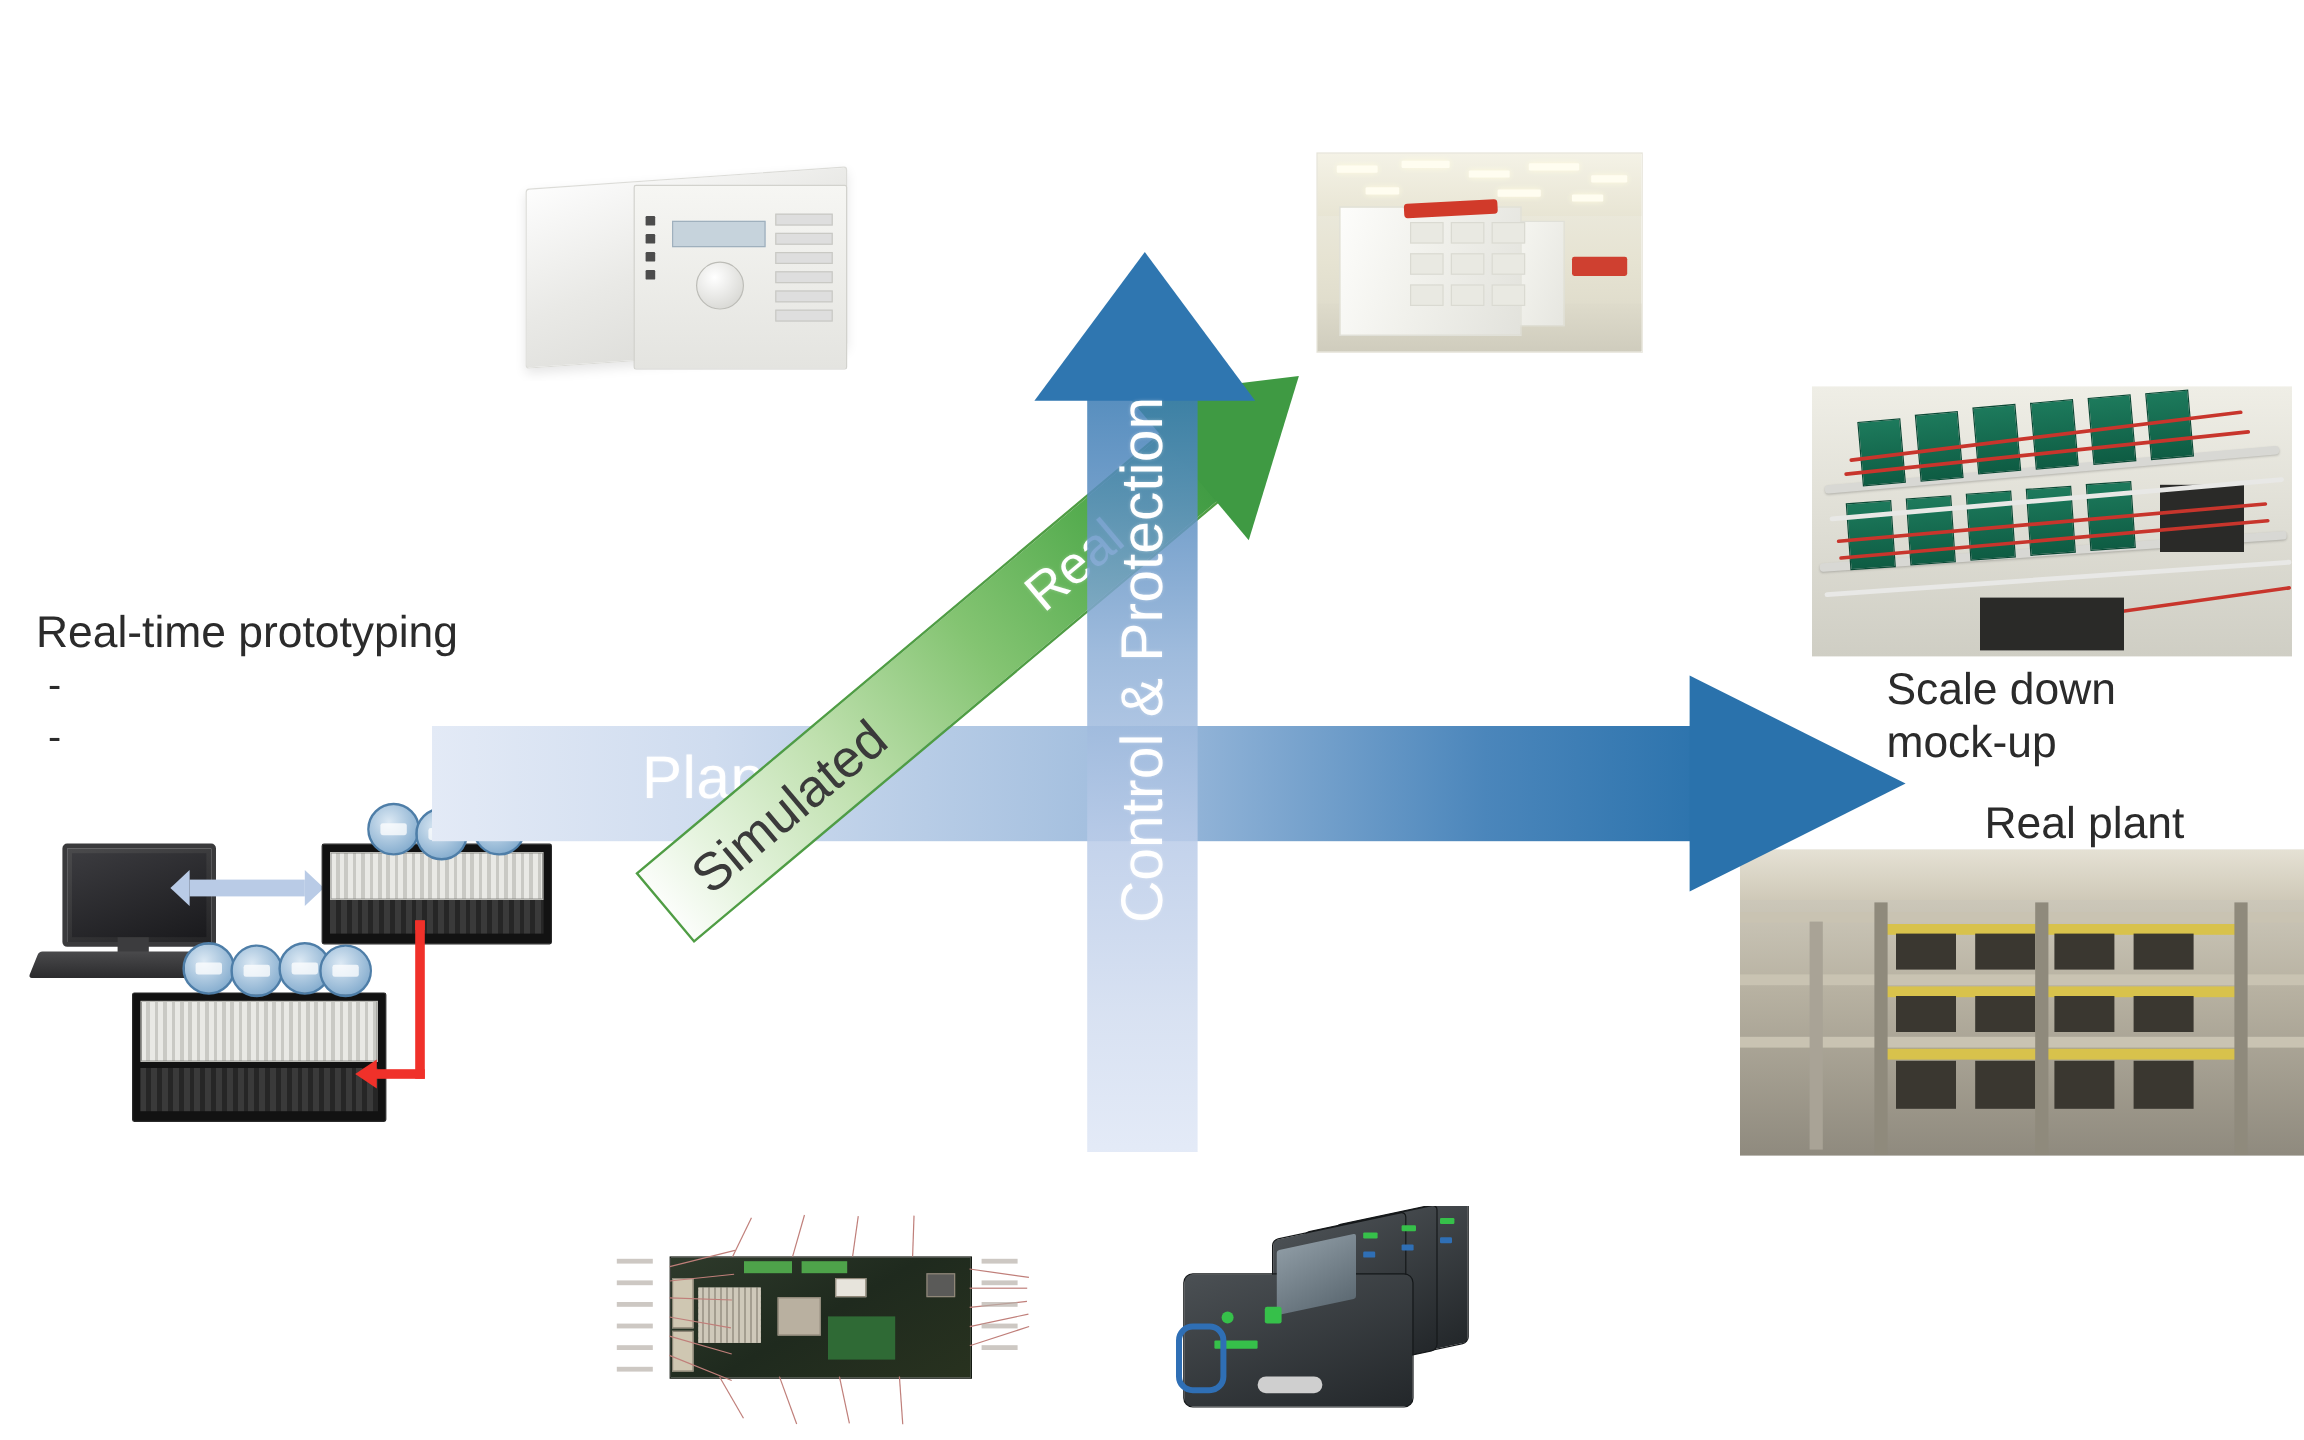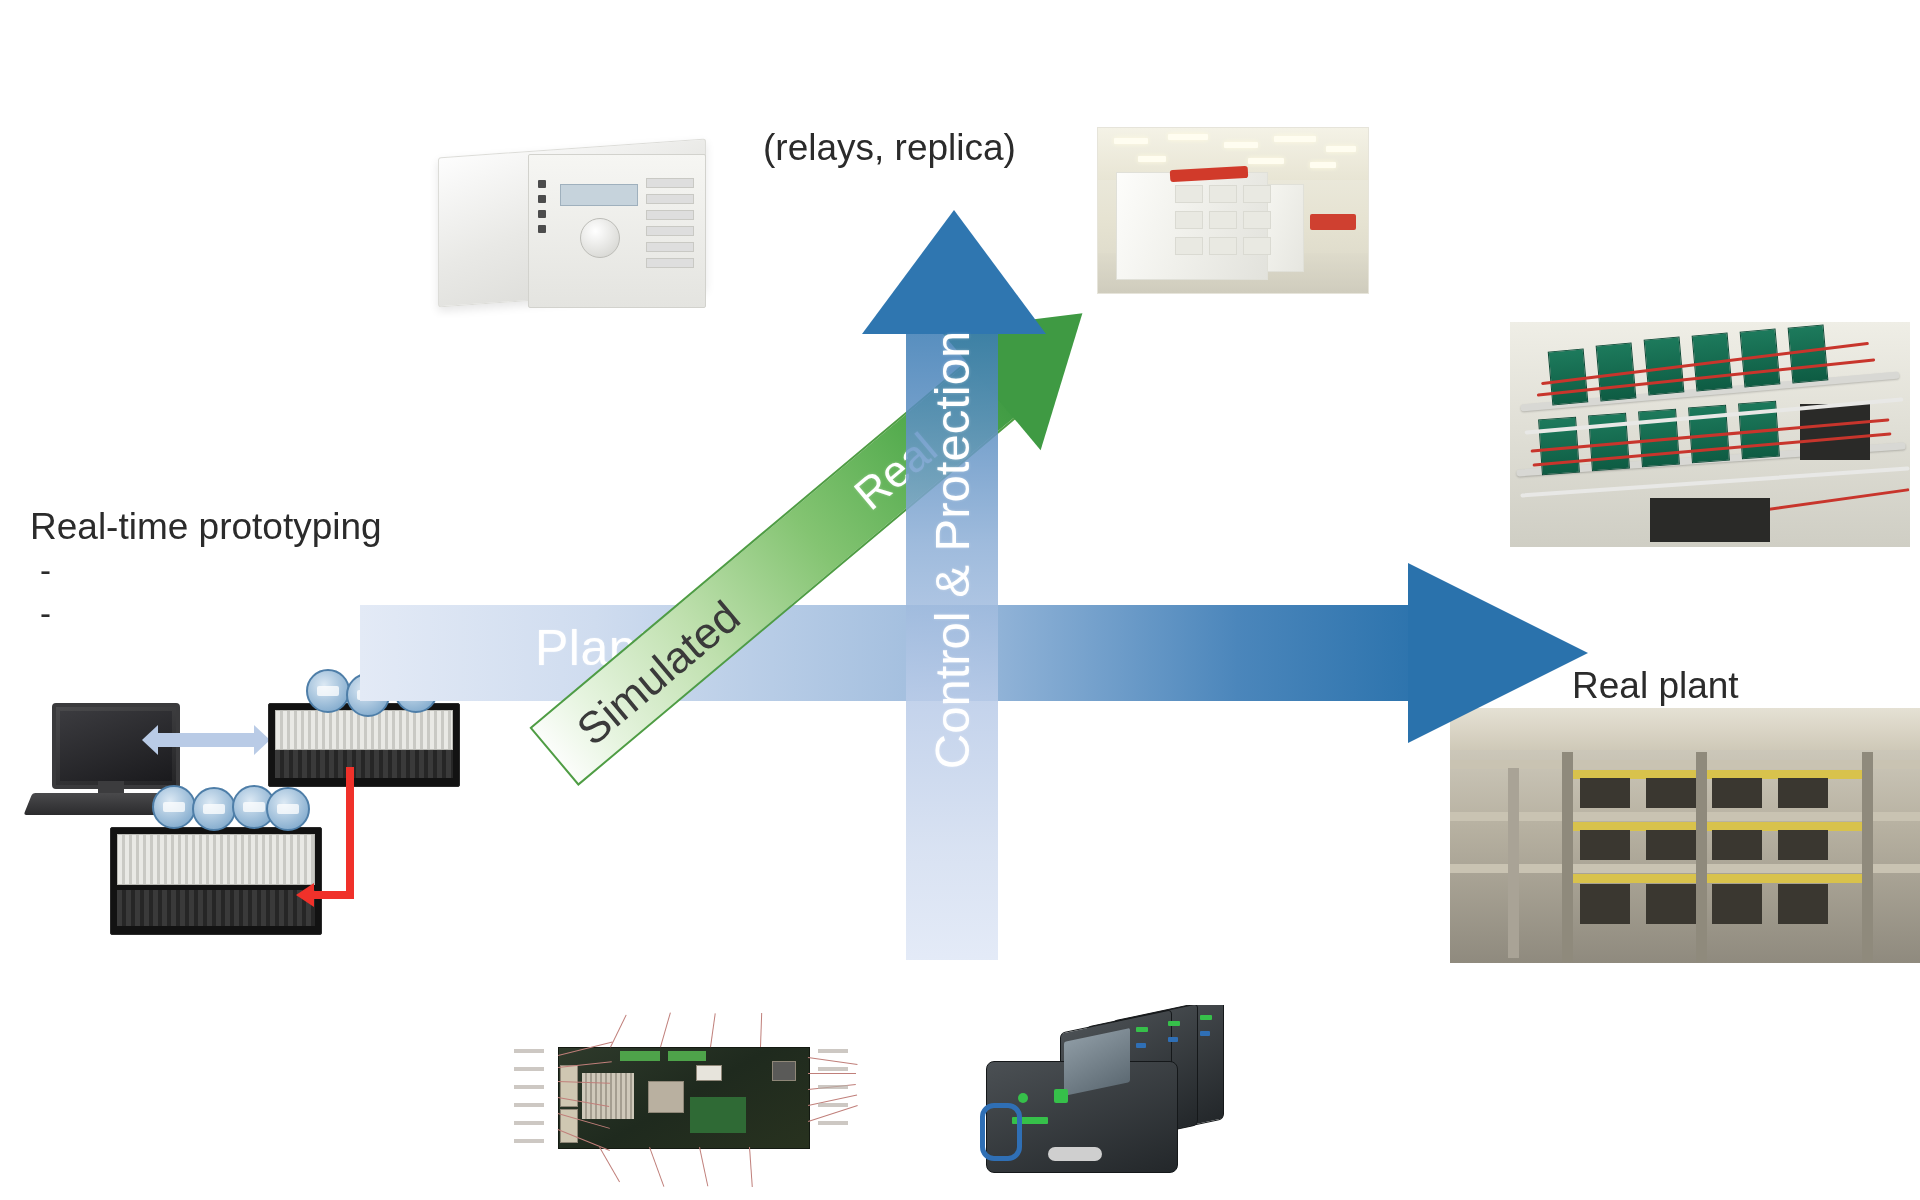--- a/index.html
+++ b/index.html
@@ -400,30 +400,33 @@
     <div class="lab-real">Real</div>
   </div>
 
   <div id="arrow-cp">
     <div class="shaft" style="opacity:.86"></div>
     <div class="head"></div>
     <div class="label">Control &amp; Protection</div>
   </div>
 
   <div class="txt" style="left:763px;top:126px;width:380px;">
-    <div>(relays, replica)</div>
   </div>
 
   <div class="txt" style="left:30px;top:505px;">Real-time prototyping</div>
   <div class="bullets" style="left:40px;top:550px;">
     <div class="row">
       <span class="dash">-</span>
     </div>
     <div class="row">
       <span class="dash">-</span>
     </div>
   </div>
 
-
-  <div class="txt" style="left:1572px;top:664px;width:330px;">Real plant</div>
+  <div class="txt" style="left:1572px;top:553px;width:330px;">
+    <div>Scale down</div>
+    <div>mock-up</div>
+  </div>
+
+  <div class="txt" style="left:1572px;top:664px;width:330px;text-align:center;">Real plant</div>
 
 
 </div>
 
 </body></html>

